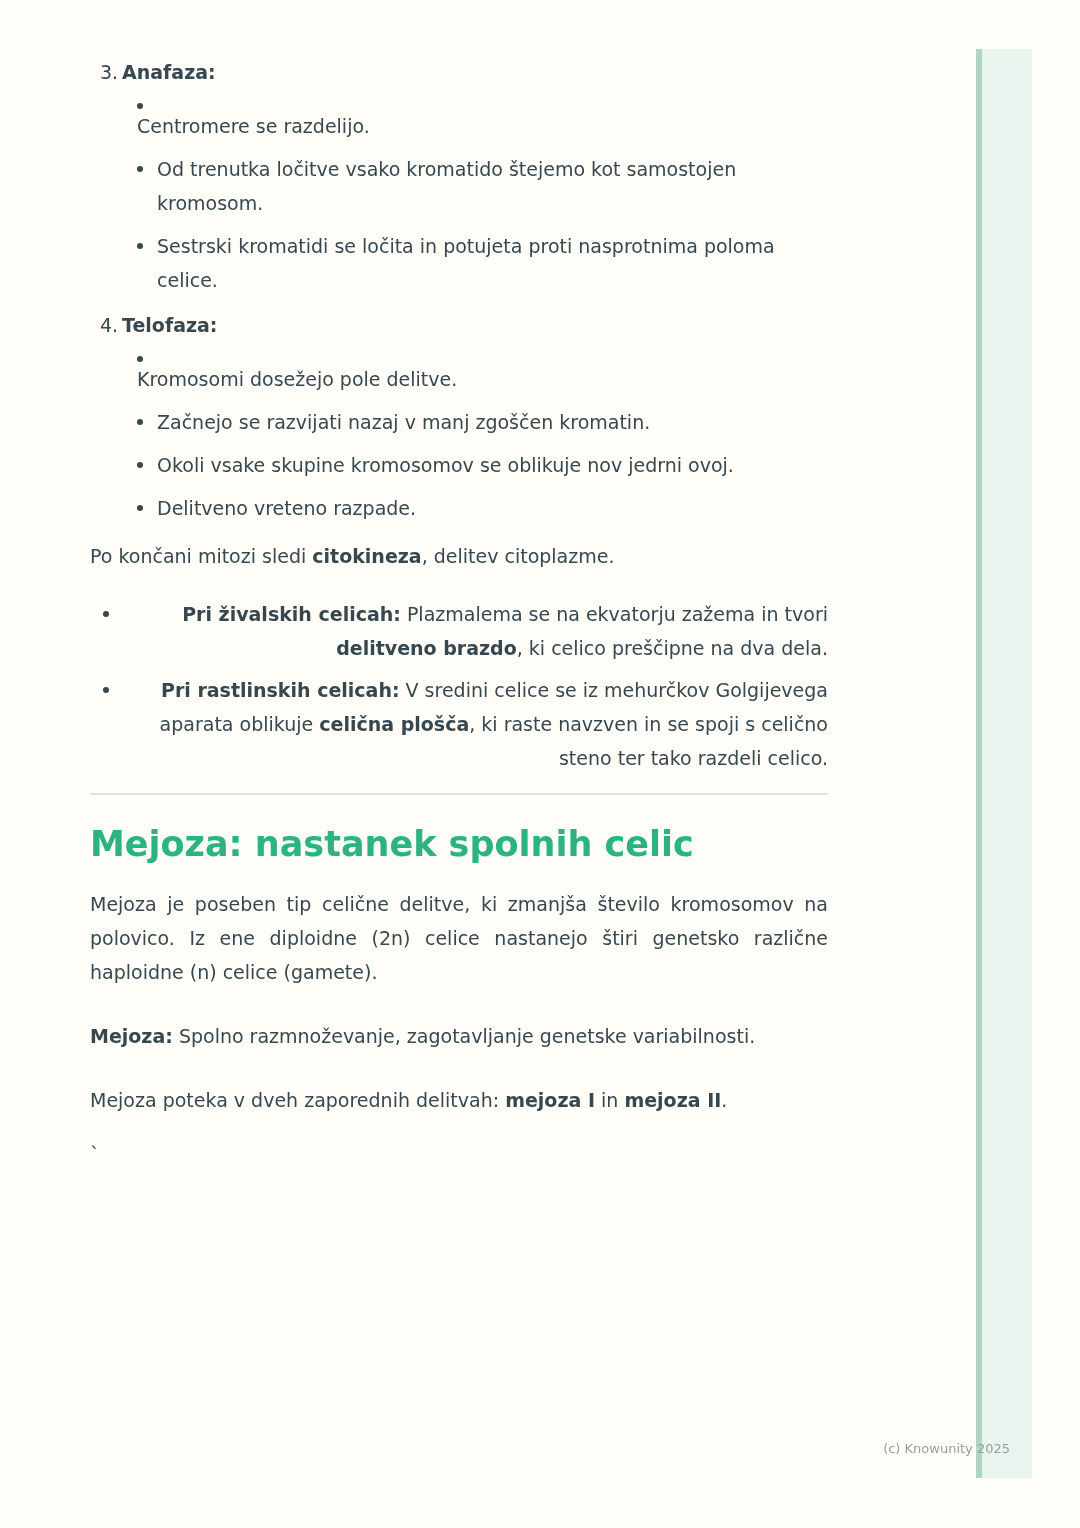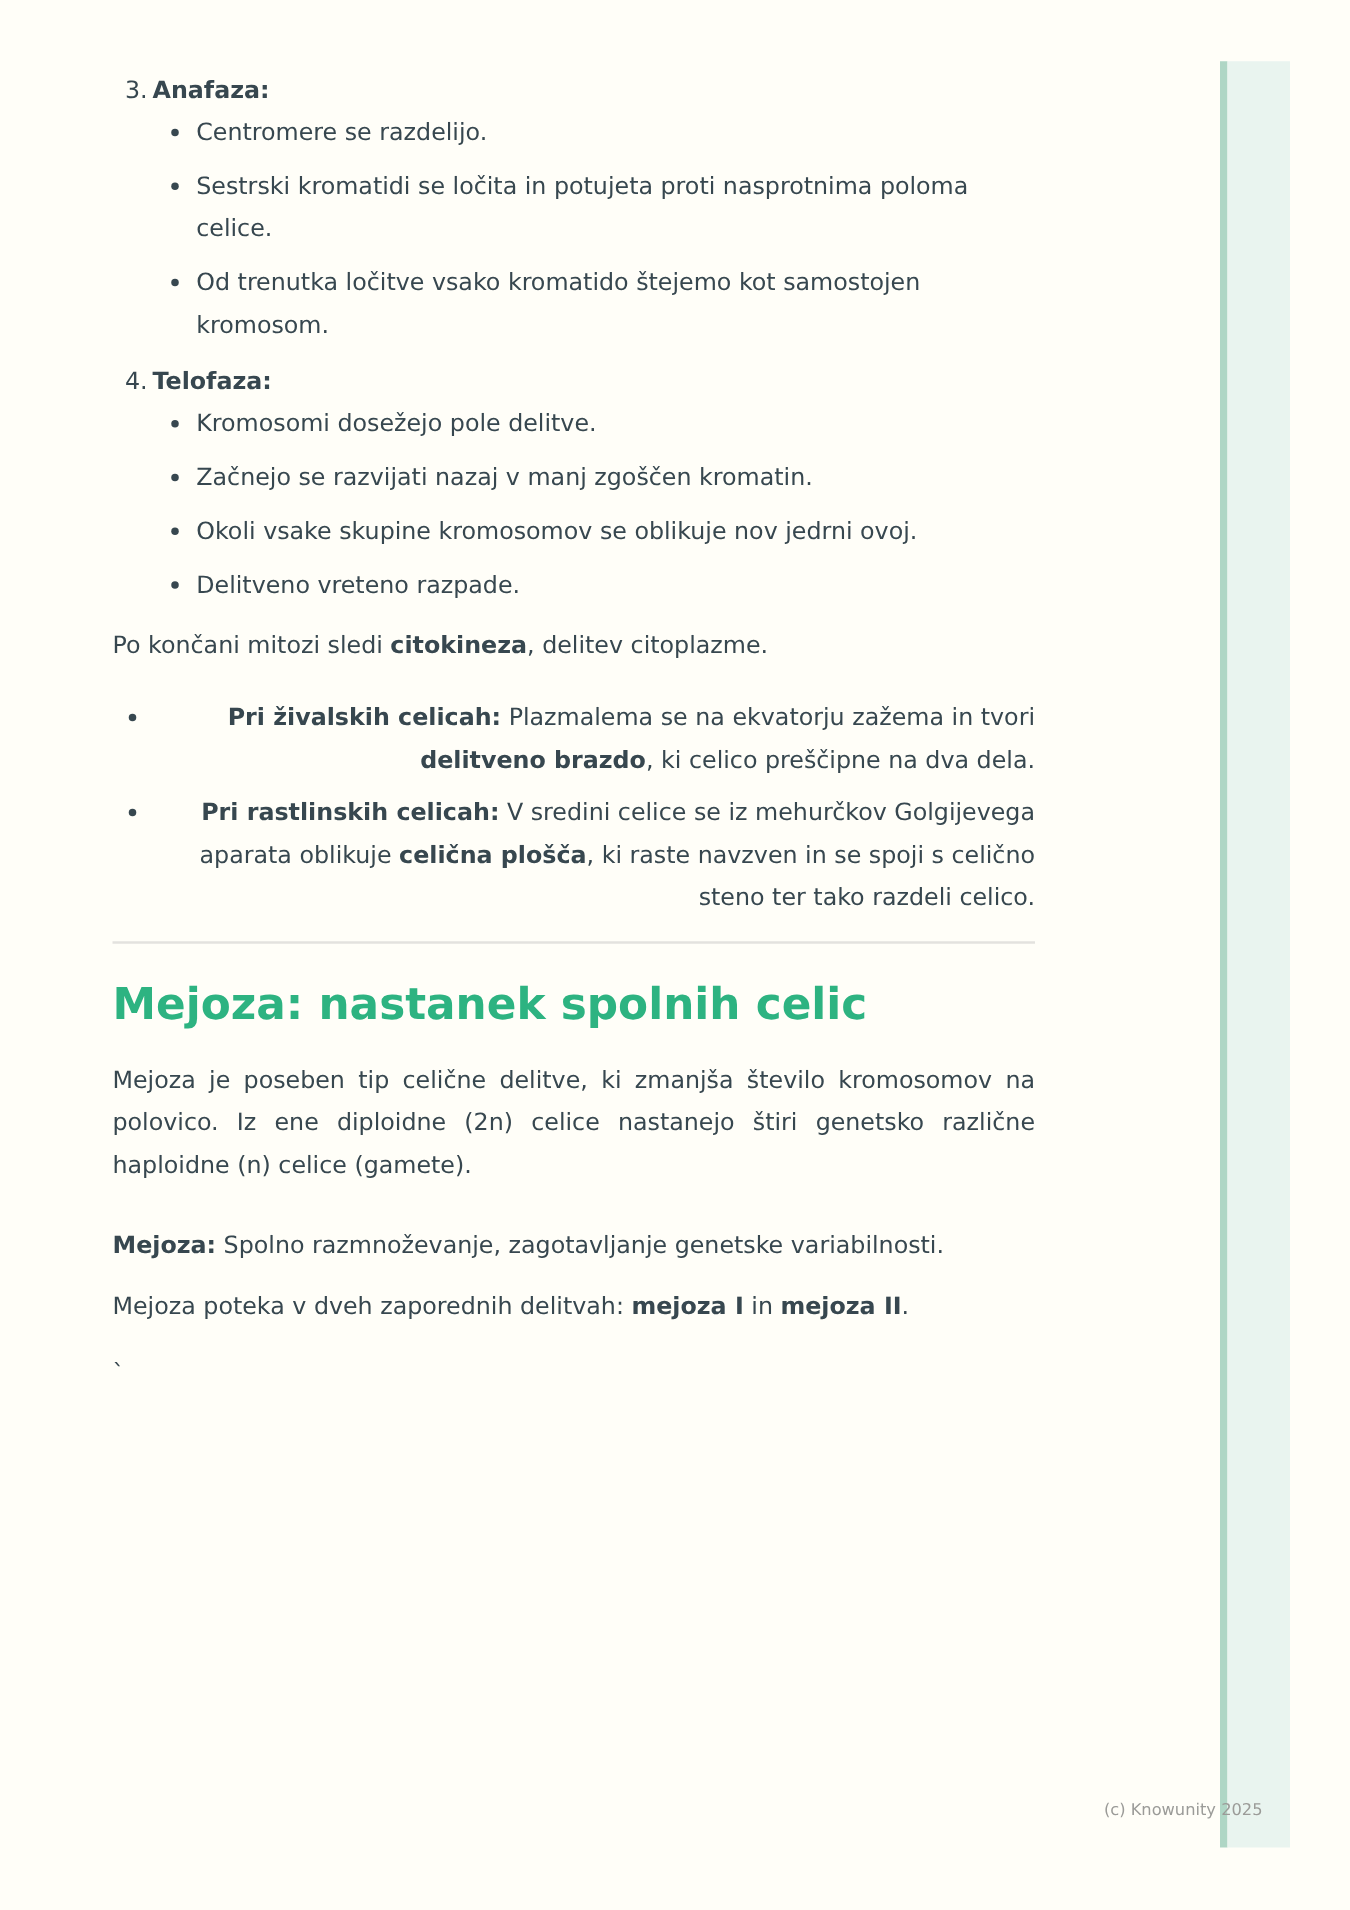--- a/index.html
+++ b/index.html
@@ -31,21 +31,21 @@
   .bold, b{font-weight:700;}
   
   .numbered-item{display:flex;padding-left:10px;}
   .numbered-item .num{width:22px;flex:0 0 22px;}
   .numbered-item.first{margin-top:55px;}
   .numbered-item.second{margin-top:11px;}
   .item-title{font-weight:700;}
   
   ul.sub-list{list-style:none;padding-left:47px;}
   ul.sub-list li{display:flex;margin-bottom:9px;}
-  ul.sub-list li:first-child{margin-top:0;}
+  ul.sub-list li:first-child{margin-top:0;flex-direction:column;}
   
   ul.top-list{list-style:none;padding-left:13px;margin-top:24px;text-align:right;}
   ul.top-list li{display:flex;margin-bottom:8px;}
   .marker{flex:0 0 20px;width:20px;position:relative;}
   ul.top-list .marker{flex:0 0 19px;width:19px;}
   .dot{
     position:absolute;left:0;top:14px;
     width:6px;height:6px;border-radius:50%;
     background:var(--text);
   }
@@ -56,21 +56,21 @@
     margin-top:18px;width:738px;
   }
   h2.section-heading{
     margin-top:30px;
     font-size:35px;line-height:38px;
     font-weight:700;
     color:var(--accent);
   }
   p.intro{margin-top:24px;text-align:justify;}
   p.pomen{margin-top:30px;}
-  p.divisions{margin-top:15px;}
+  p.divisions{margin-top:30px;}
   p.stray{margin-top:20px;}
   
   .side-stripe{
     position:absolute;top:49px;left:976px;
     width:56px;height:1429px;
     z-index:0;
   }
   .side-stripe .line{
     position:absolute;left:0;top:0;width:6px;height:100%;
     background:var(--stripe-line);
@@ -104,27 +104,27 @@
     <li>
       <span class="marker">
           <span class="dot"></span>
         </span>
       <span class="bullet-text">Centromere se razdelijo.</span>
     </li>
     <li>
       <span class="marker">
           <span class="dot"></span>
         </span>
-      <span class="bullet-text">Sestrski kromatidi se ločita in potujeta proti nasprotnima poloma celice.</span>
+      <span class="bullet-text">Od trenutka ločitve vsako kromatido štejemo kot samostojen kromosom.</span>
     </li>
     <li>
       <span class="marker">
           <span class="dot"></span>
         </span>
-      <span class="bullet-text">Od trenutka ločitve vsako kromatido štejemo kot samostojen kromosom.</span>
+      <span class="bullet-text">Sestrski kromatidi se ločita in potujeta proti nasprotnima poloma celice.</span>
     </li>
   </ul>
 
   <div class="numbered-item second">
     <span class="num">4.</span>
     <span class="item-title">Telofaza:</span>
   </div>
   <ul class="sub-list">
     <li>
       <span class="marker">

